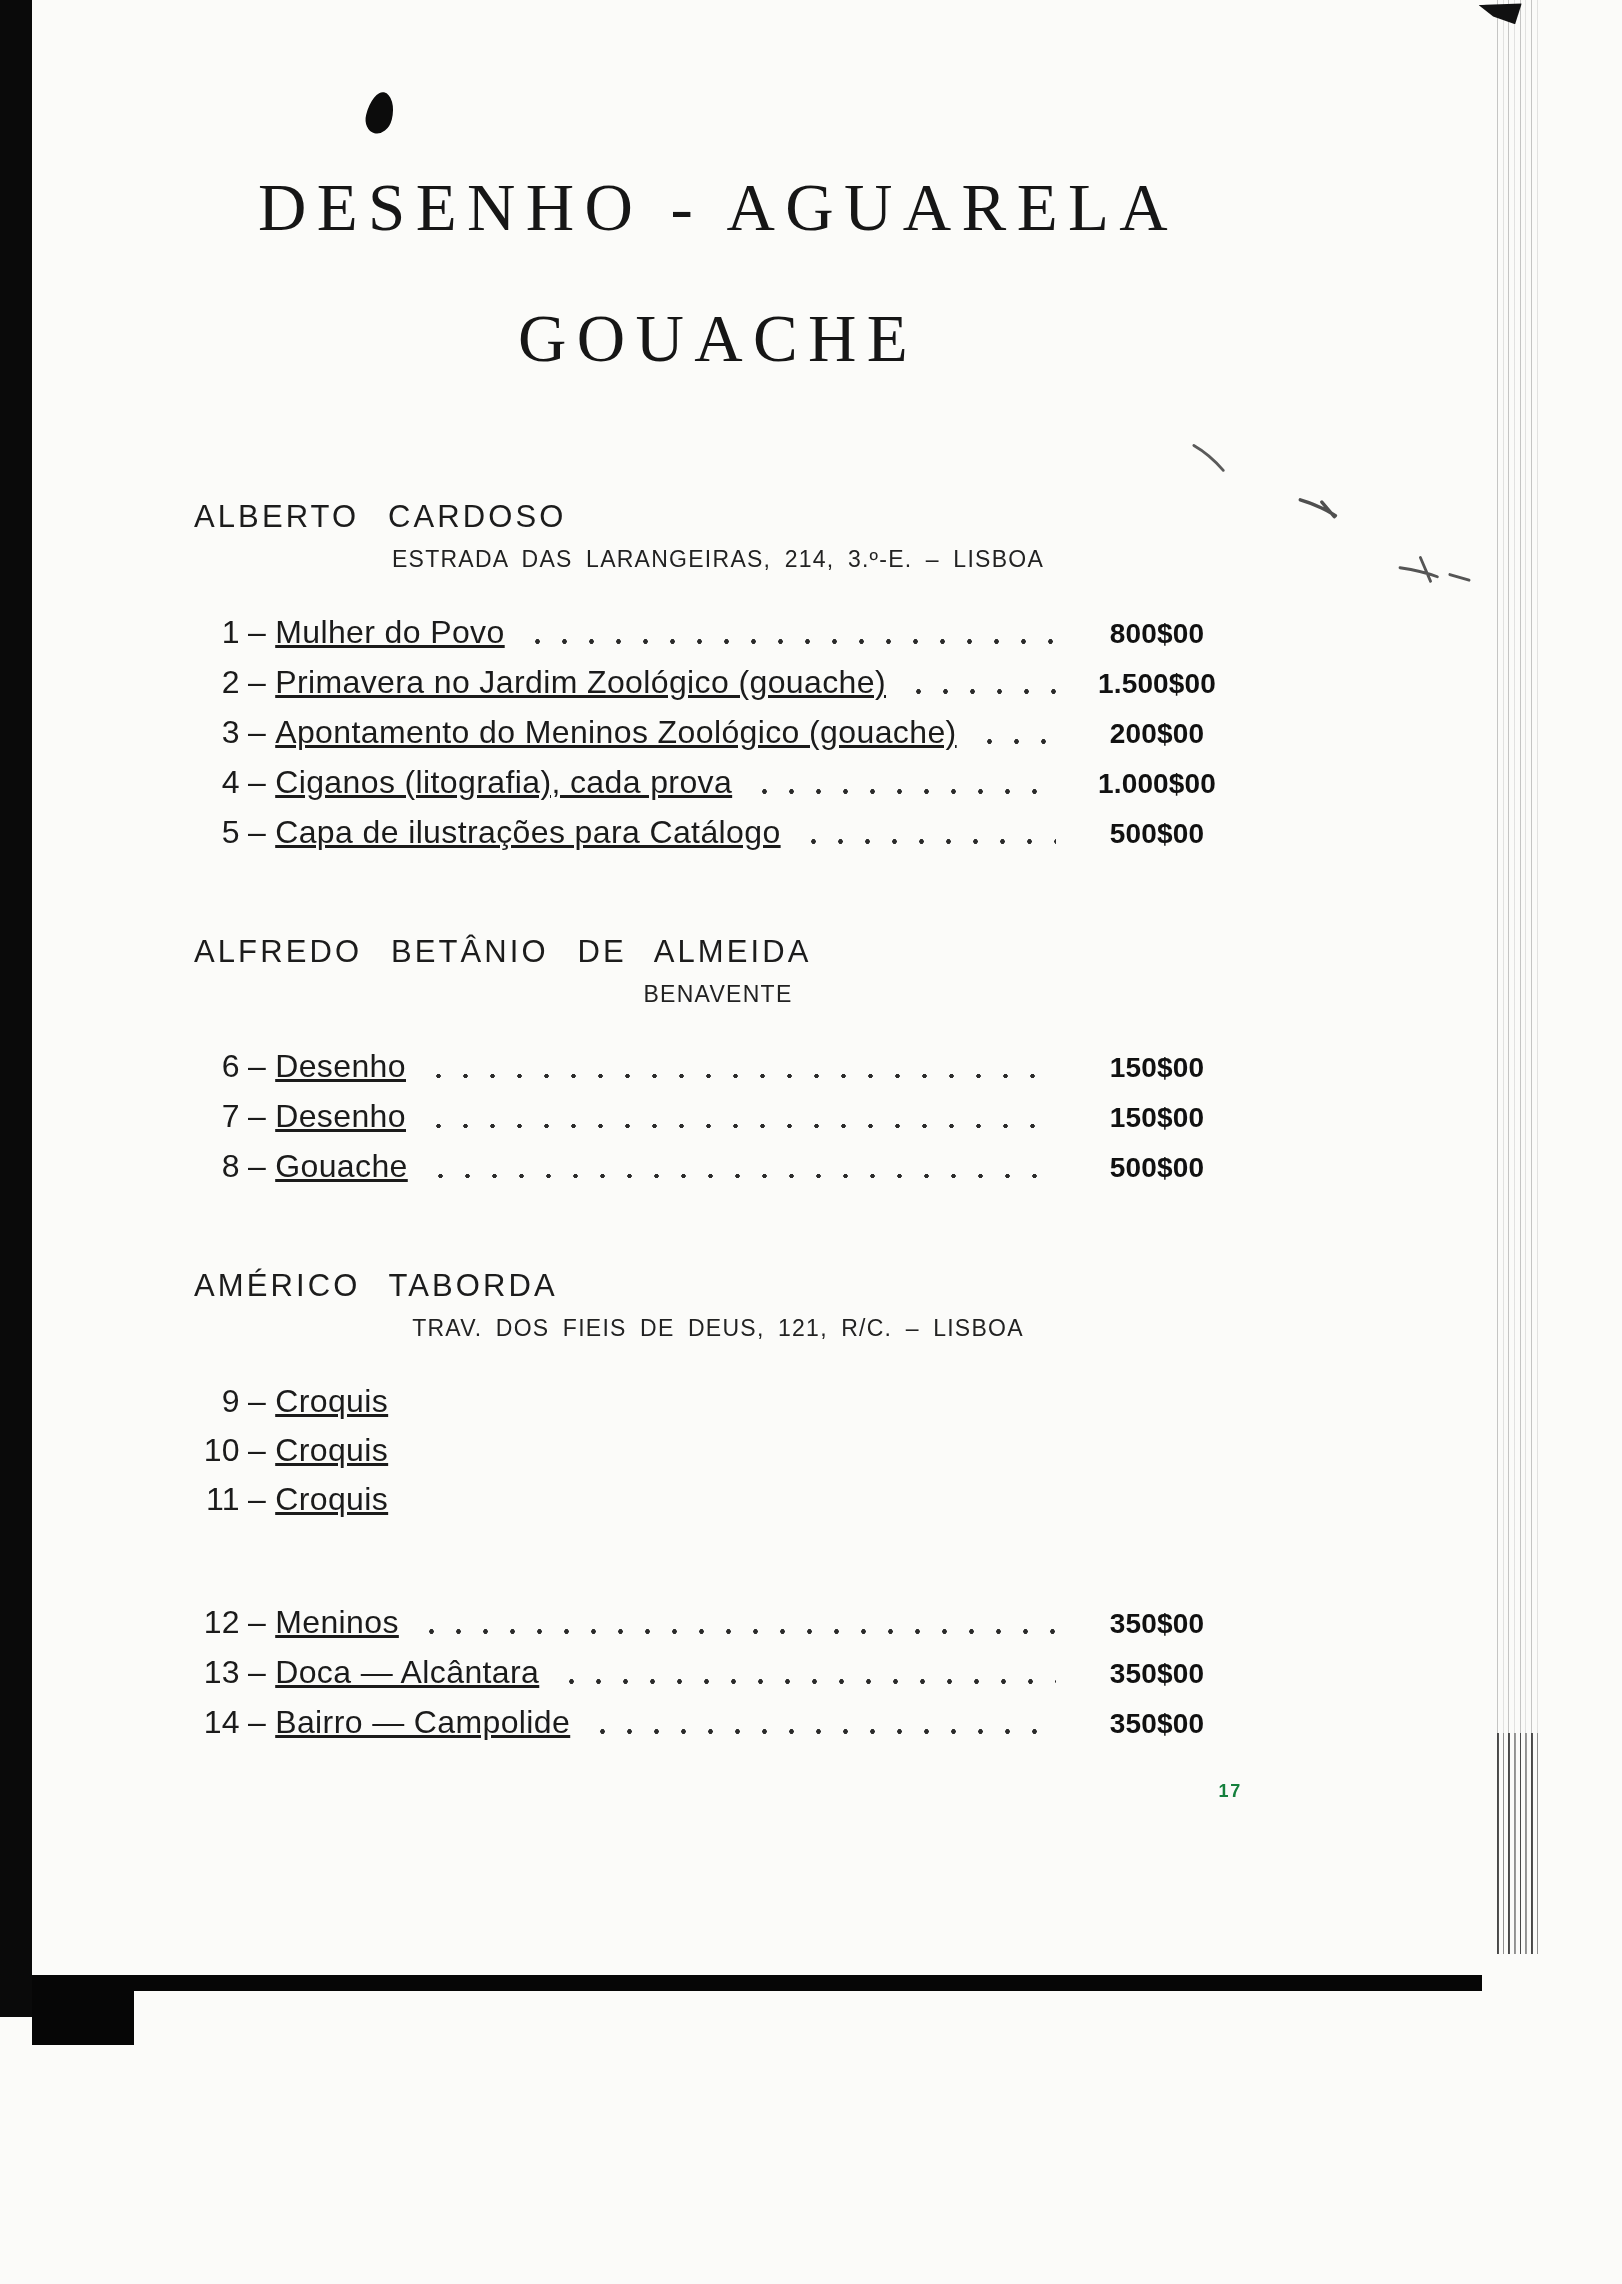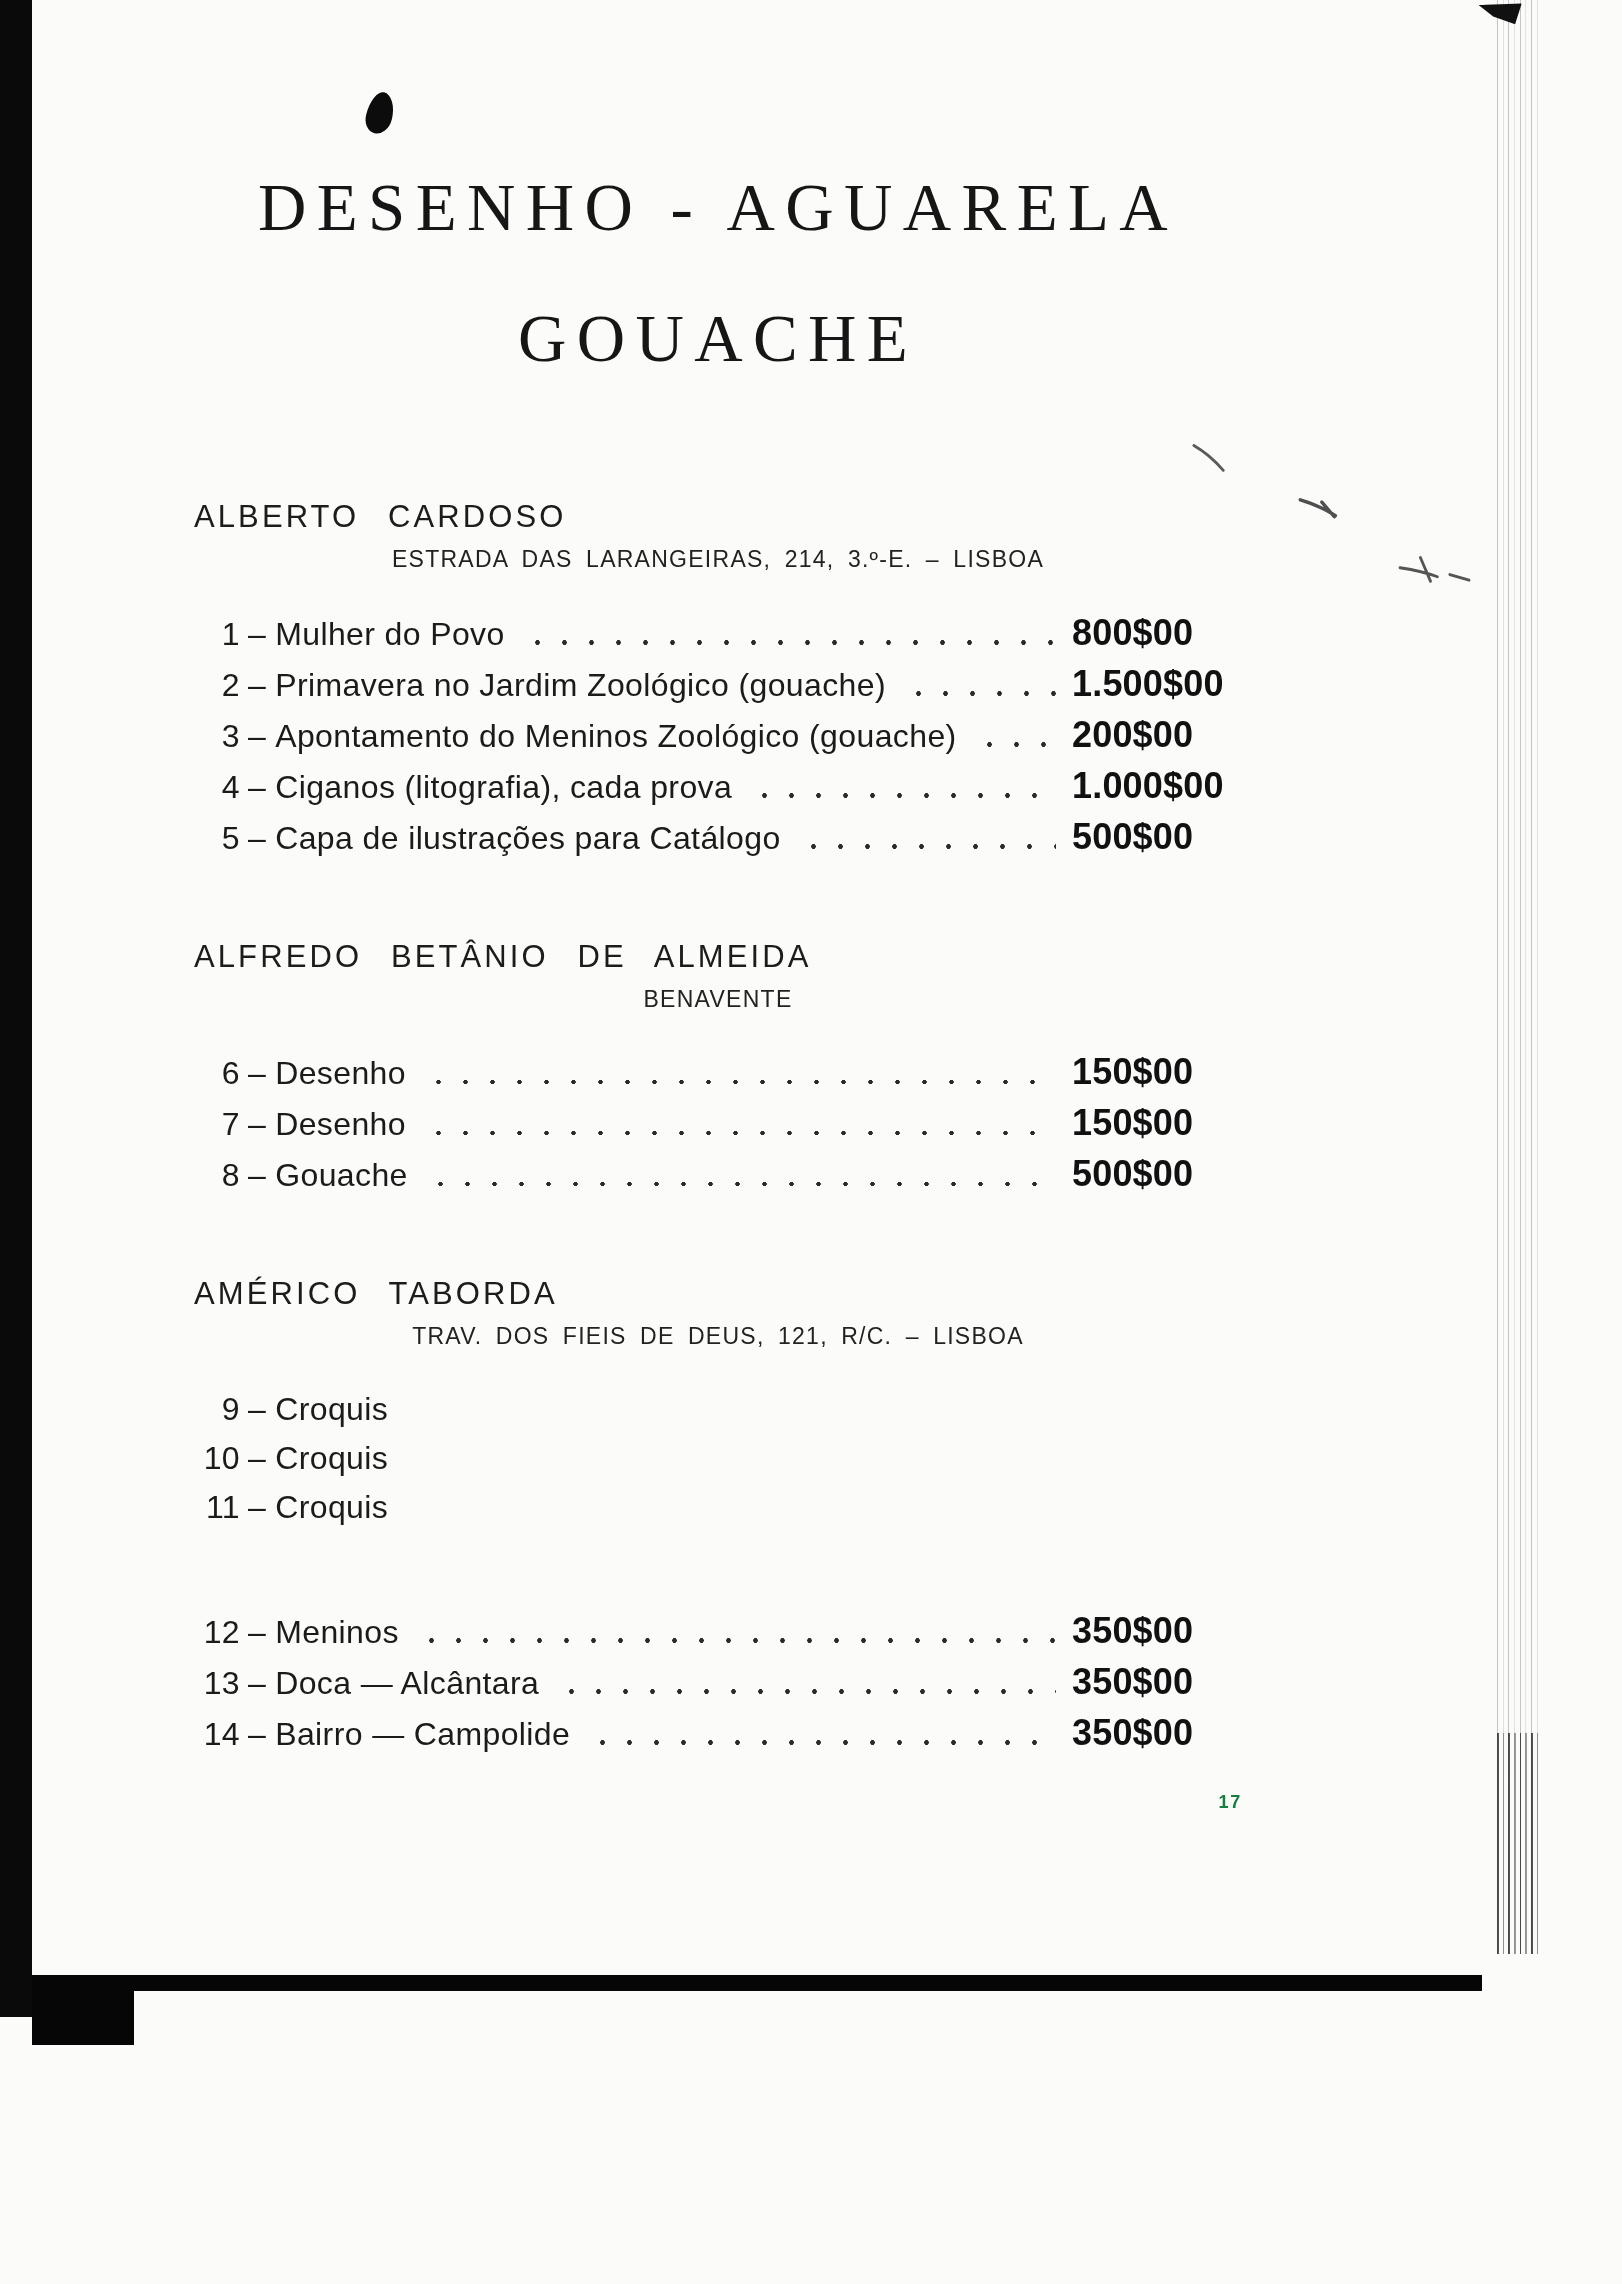--- a/index.html
+++ b/index.html
@@ -122,37 +122,37 @@
   }
   .row .no {
     width: 46px;
     text-align: right;
     flex: 0 0 auto;
   }
   .row .dash {
     margin: 0 9px 0 8px;
     flex: 0 0 auto;
   }
-  .row .it { flex: 0 0 auto; }
+  .row .it { flex: 0 0 auto; text-decoration: underline; }
   .leader {
     flex: 1 1 auto;
     height: 4.5px;
     align-self: flex-end;
     margin: 0 16px 13.6px 19px;
     background-image: radial-gradient(circle, #2a2a2a 2px, rgba(0,0,0,0) 2.5px);
     background-size: 27px 4.5px;
     background-repeat: repeat-x;
     background-position: left center;
   }
   .row .price {
     flex: 0 0 auto;
     min-width: 170px;
-    text-align: left;
+    text-align: center;
     font-weight: 700;
-    font-size: 36px;
+    font-size: 28px;
     letter-spacing: 0.005em;
     color: #111;
   }
 
   .page-number {
     margin-top: 33px;
     text-align: right;
     font-size: 18px;
     font-weight: 700;
     letter-spacing: 1.7px;

